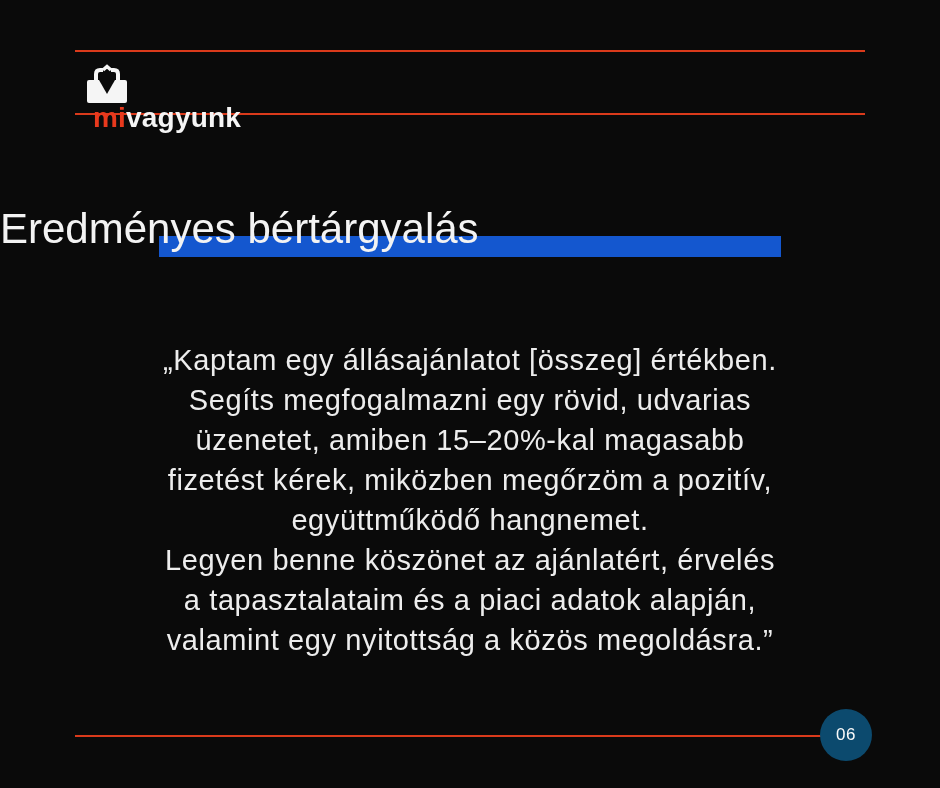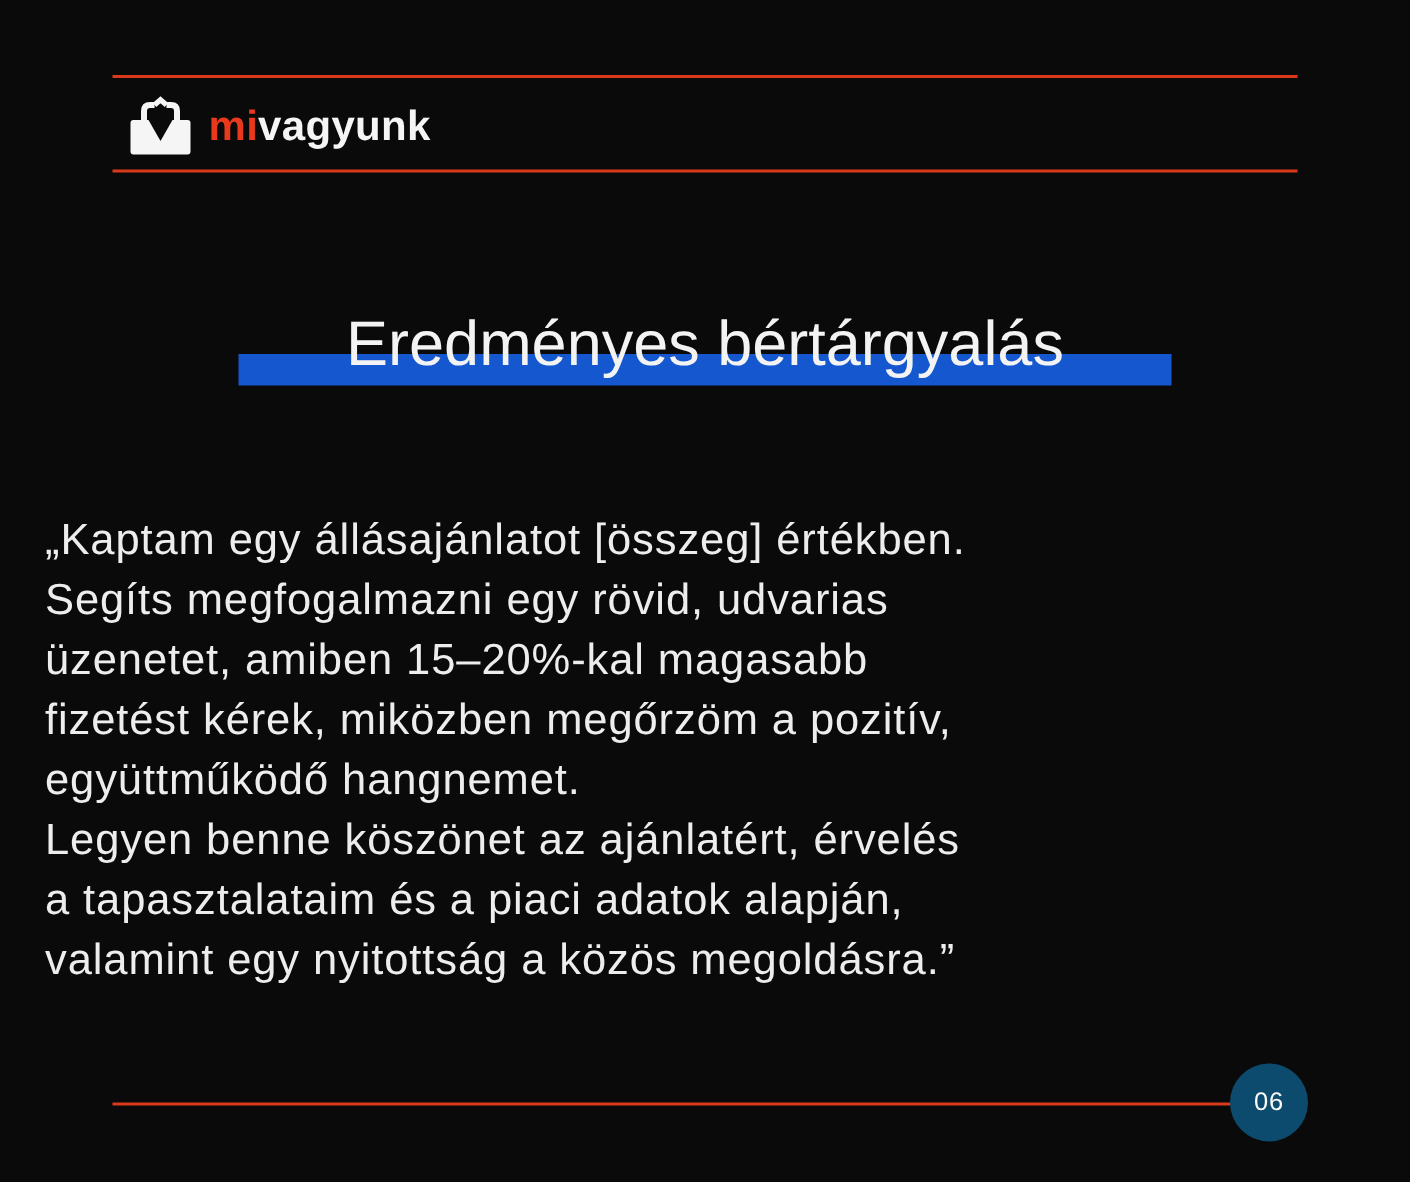--- a/index.html
+++ b/index.html
@@ -22,21 +22,21 @@
   }
   .rule-top-1 { left: 75px; top: 50px;  width: 790px; }
   .rule-top-2 { left: 75px; top: 113px; width: 790px; }
   .rule-bottom { left: 75px; top: 735px; width: 746px; }
 
   .logo {
     position: absolute;
     left: 84px;
     top: 64px;
     display: flex;
-    align-items: center;
+    flex-direction: column;
   }
   .logo svg { display: block; }
   .wordmark {
     margin-left: 9px;
     font-size: 28px;
     font-weight: 700;
     letter-spacing: 0.2px;
     color: #f5f5f5;
     line-height: 1;
   }
@@ -50,34 +50,35 @@
     width: 622px;
     height: 21px;
     background: #1457cf;
     z-index: 1;
   }
   .title {
     position: absolute;
     left: 0;
     right: 0;
     top: 206px;
-    text-align: center;
+    text-align: left;
     font-size: 42px;
     font-weight: 500;
     letter-spacing: 0px;
     color: #f3f3f3;
     z-index: 2;
     line-height: 1.1;
   }
 
   .quote {
     position: absolute;
     left: 30px;
     right: 30px;
     top: 340px;
+    text-align: center;
     font-size: 29px;
     font-weight: 400;
     line-height: 40px;
     letter-spacing: 0.6px;
     color: #ededed;
     white-space: pre-line;
   }
 
   .page-badge {
     position: absolute;

